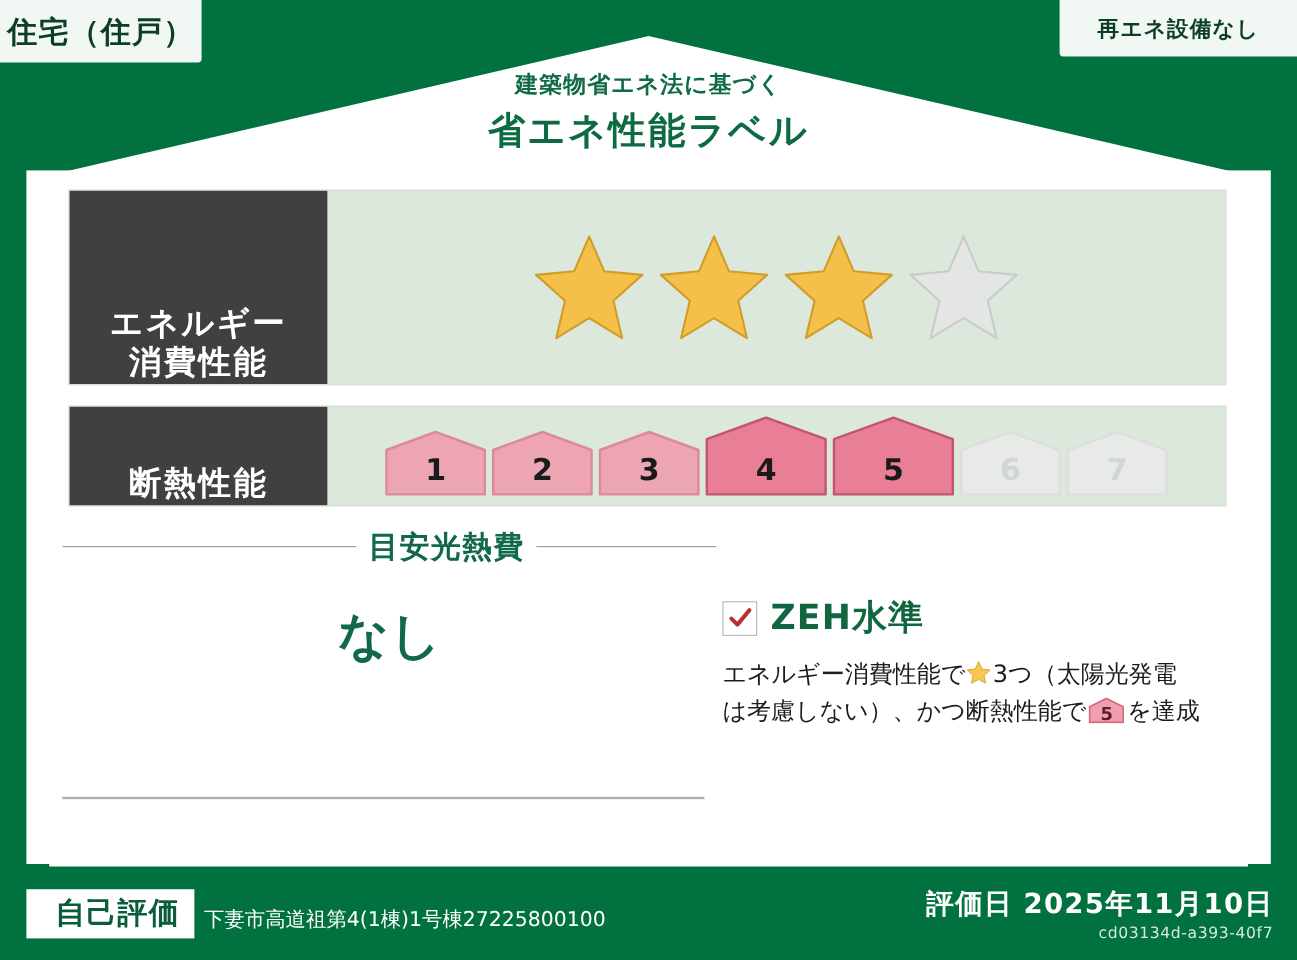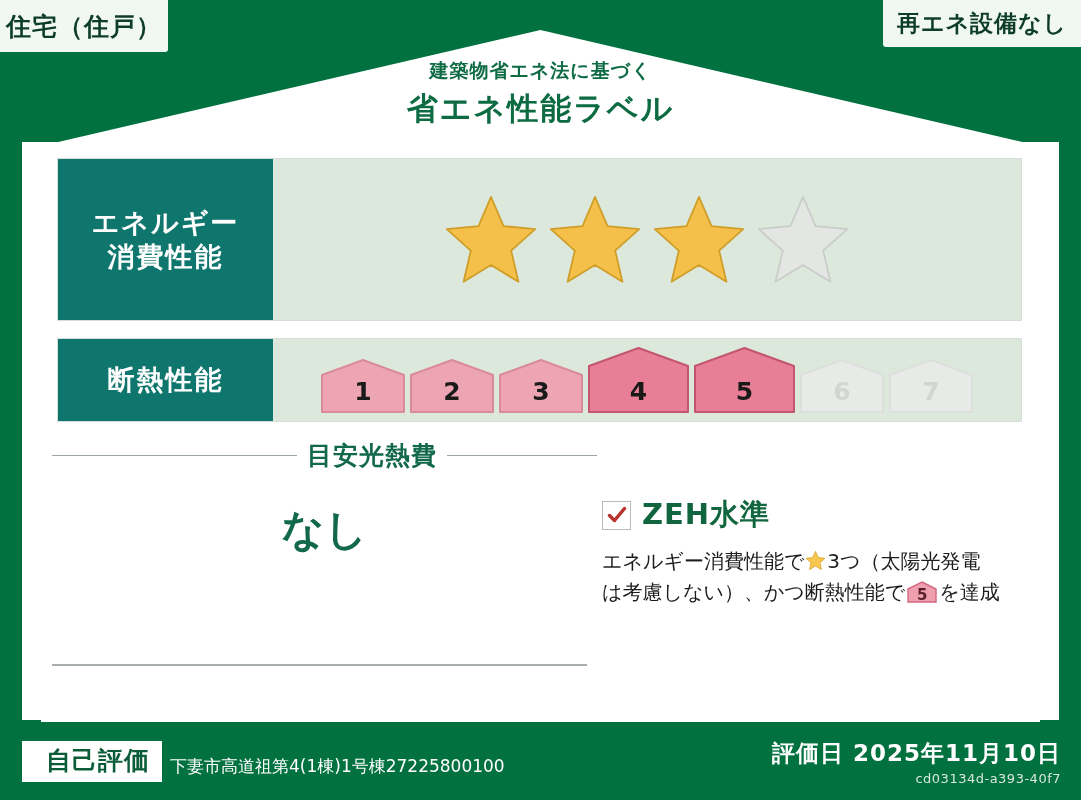--- a/index.html
+++ b/index.html
@@ -31,21 +31,21 @@
     background: #f1f8f3;
     color: #0d3d27;
     font-weight: bold;
     display: flex;
     align-items: center;
     justify-content: center;
     letter-spacing: 1px;
     white-space: nowrap;
   }
   #tag-left  { left: 0;  top: 0; width: 168px; height: 52px; font-size: 25px; border-bottom-right-radius: 3px; }
-  #tag-right { right: 0; top: 0; width: 198px; height: 47px; font-size: 23px; border-bottom-left-radius: 3px; }
+  #tag-right { right: 0; top: 0; width: 198px; height: 47px; font-size: 18px; border-bottom-left-radius: 3px; }
 
   
   #title-block {
     position: absolute;
     left: 0; right: 0; top: 58px;
     text-align: center;
     color: #0d6b42;
   }
   #title-sub {
     font-size: 19px; font-weight: bold; letter-spacing: 1px;
@@ -71,27 +71,27 @@
     width: 965px;
     display: flex;
     align-items: stretch;
     border: 1px solid #d7ded8;
     background: #dde8dc;
   }
   #row-energy     { top: 16px;  height: 163px; }
   #row-insulation { top: 196px; height: 84px;  }
 
   .row-label {
-    background: #0f766e;
+    background: #404040;
     color: #ffffff;
     font-weight: bold;
     display: flex;
     flex-direction: column;
     align-items: center;
-    justify-content: center;
+    justify-content: flex-end;
     line-height: 1.25;
     letter-spacing: 2px;
     flex: 0 0 auto;
   }
   #row-energy .row-label     { width: 215px; font-size: 27px; }
   #row-insulation .row-label { width: 215px; font-size: 27px; }
 
   .row-body {
     flex: 1 1 auto;
     display: flex;

